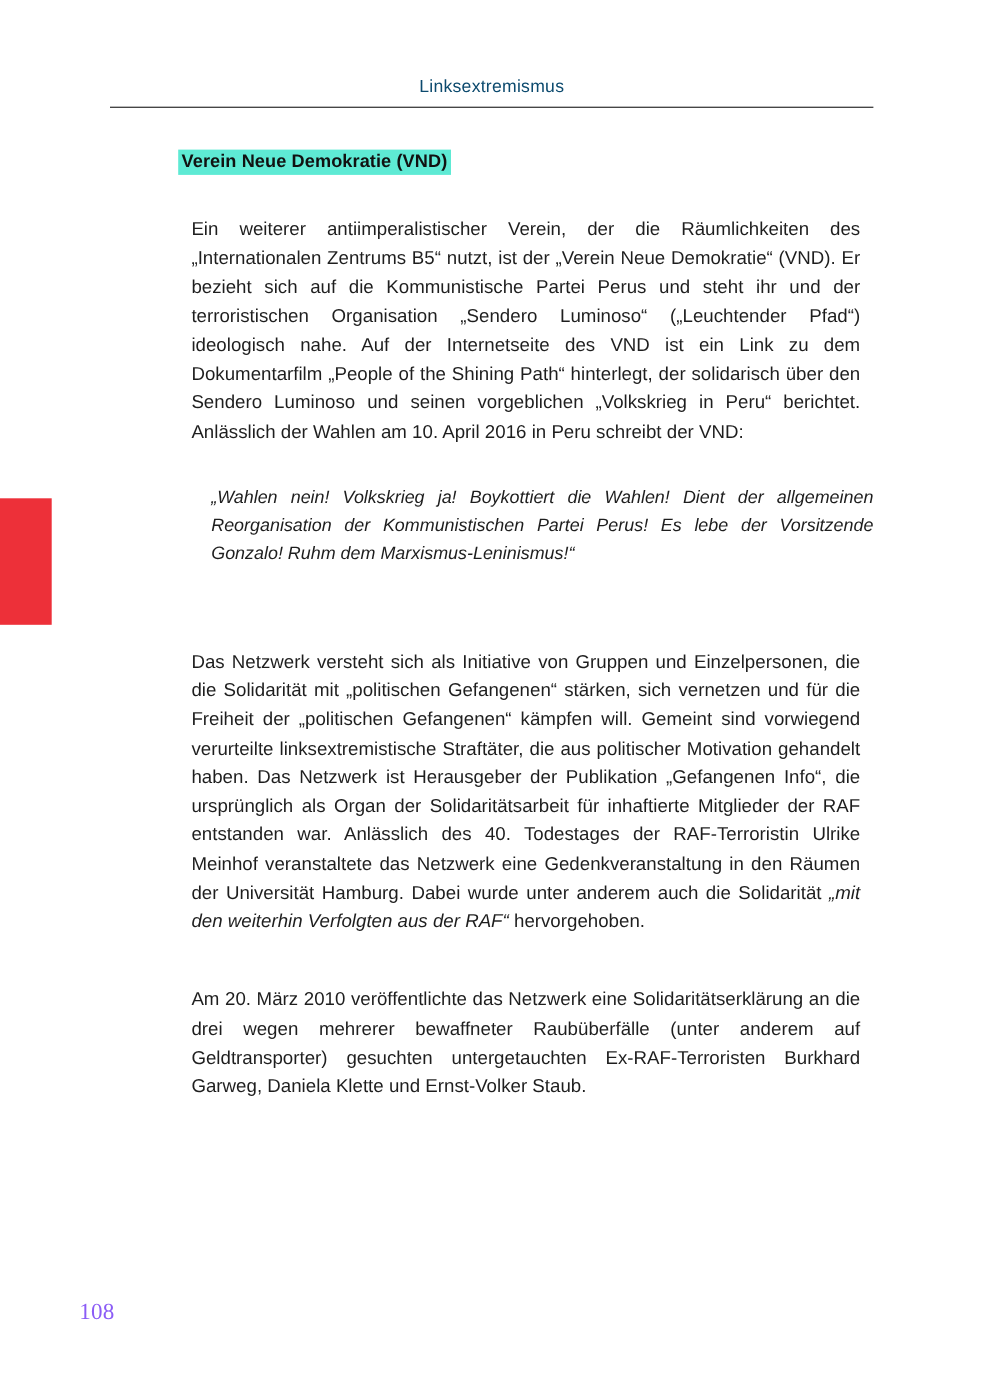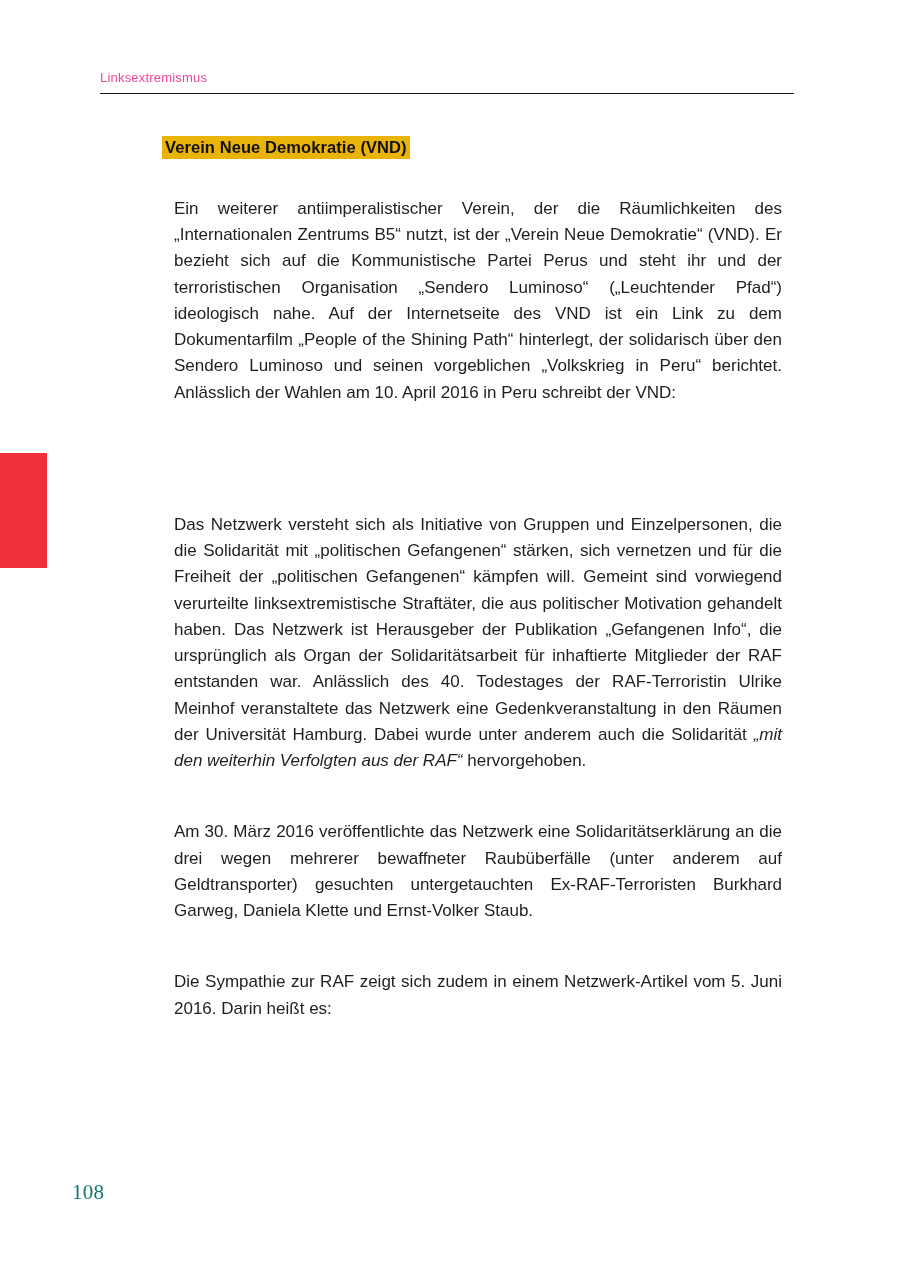--- a/index.html
+++ b/index.html
@@ -33,25 +33,26 @@
   }
 
   
   .running-head {
     position: absolute;
     left: 100px;
     top: 70px;
     width: 694px;
   }
   .running-head-text {
-    font-size: 13px;
+    font-size: 16px;
     letter-spacing: 0.015em;
-    color: #ec4899;
+    color: #0c4a6e;
     line-height: 1.3;
     padding-bottom: 6px;
+    text-align: center;
   }
   .running-head-rule {
     height: 1.6px;
     background: #1a1a1a;
     width: 694px;
   }
 
   
   .content {
     position: absolute;
@@ -63,21 +64,21 @@
   h2.section-heading {
     margin: 0;
     font-size: 16.5px;
     font-weight: bold;
     line-height: 1.45;
     letter-spacing: 0.005em;
     color: #111111;
     display: block;
   }
   h2.section-heading .hl {
-    background: #eab308;
+    background: #5eead4;
     padding: 2px 3px 3px 3px;
     box-decoration-break: clone;
     -webkit-box-decoration-break: clone;
   }
 
   p.body-text {
     margin: 12px;
     font-size: 17px;
     line-height: 1.545;
     text-align: justify;
@@ -106,21 +107,21 @@
   .sp-after-heading-2 { height: 24px; }
   .sp-para { height: 21px; }
 
   
   .folio {
     position: absolute;
     left: 72px;
     top: 1180px;
     font-family: "Liberation Serif", serif;
     font-size: 21px;
-    color: #0f766e;
+    color: #8b5cf6;
     letter-spacing: 0.01em;
   }
 </style>
 </head>
 <body>
 
 <div class="page">
 
   <div class="margin-tab"></div>
 
@@ -132,33 +133,33 @@
   <div class="content">
 
     <h2 class="section-heading"><span class="hl">Verein Neue Demokratie (VND)</span></h2>
 
     <div class="sp-after-heading-1"></div>
 
     <p class="body-text">Ein weiterer antiimperalistischer Verein, der die Räumlichkeiten des „Internationalen Zentrums B5“ nutzt, ist der „Verein Neue Demokratie“ (VND). Er bezieht sich auf die Kommunistische Partei Perus und steht ihr und der terroristischen Organisation „Sendero Luminoso“ („Leuchtender Pfad“) ideologisch nahe. Auf der Internetseite des VND ist ein Link zu dem Dokumentarfilm „People of the Shining Path“ hinterlegt, der solidarisch über den Sendero Luminoso und seinen vorgeblichen „Volkskrieg in Peru“ berichtet. Anlässlich der Wahlen am 10. April 2016 in Peru schreibt der VND:</p>
 
     <div class="sp-before-quote"></div>
 
+    <p class="quote-block">„Wahlen nein! Volkskrieg ja! Boykottiert die Wahlen! Dient der allgemeinen Reorganisation der Kommunistischen Partei Perus! Es lebe der Vorsitzende Gonzalo! Ruhm dem Marxismus-Leninismus!“</p>
 
     <div class="sp-after-quote"></div>
 
 
     <div class="sp-after-heading-2"></div>
 
     <p class="body-text"><span>Das Netzwerk versteht sich als Initiative von Gruppen und Einzelpersonen, die die Solidarität mit „politischen Gefangenen“ stärken, sich vernetzen und für die Freiheit der „politischen Gefangenen“ kämpfen will. Gemeint sind vorwiegend verurteilte linksextremistische Straftäter, die aus politischer Motivation gehandelt haben. Das Netzwerk ist Herausgeber der Publikation „Gefangenen Info“, die ursprünglich als Organ der Solidaritätsarbeit für inhaftierte Mitglieder der RAF entstanden war. Anlässlich des 40. Todestages der RAF-Terroristin Ulrike Meinhof veranstaltete das Netzwerk eine Gedenkveranstaltung in den Räumen der Universität Hamburg. Dabei wurde unter anderem auch die Solidarität </span><span class="ital">„mit den weiterhin Verfolgten aus der RAF“</span><span> hervorgehoben.</span></p>
 
     <div class="sp-para"></div>
 
-    <p class="body-text">Am 30. März 2016 veröffentlichte das Netzwerk eine Solidaritätserklärung an die drei wegen mehrerer bewaffneter Raubüberfälle (unter anderem auf Geldtransporter) gesuchten untergetauchten Ex-RAF-Terroristen Burkhard Garweg, Daniela Klette und Ernst-Volker Staub.</p>
+    <p class="body-text">Am 20. März 2010 veröffentlichte das Netzwerk eine Solidaritätserklärung an die drei wegen mehrerer bewaffneter Raubüberfälle (unter anderem auf Geldtransporter) gesuchten untergetauchten Ex-RAF-Terroristen Burkhard Garweg, Daniela Klette und Ernst-Volker Staub.</p>
 
     <div class="sp-para"></div>
 
-    <p class="body-text">Die Sympathie zur RAF zeigt sich zudem in einem Netzwerk-Artikel vom 5. Juni 2016. Darin heißt es:</p>
 
   </div>
 
   <div class="folio">108</div>
 
 </div>
 
 </body></html>

